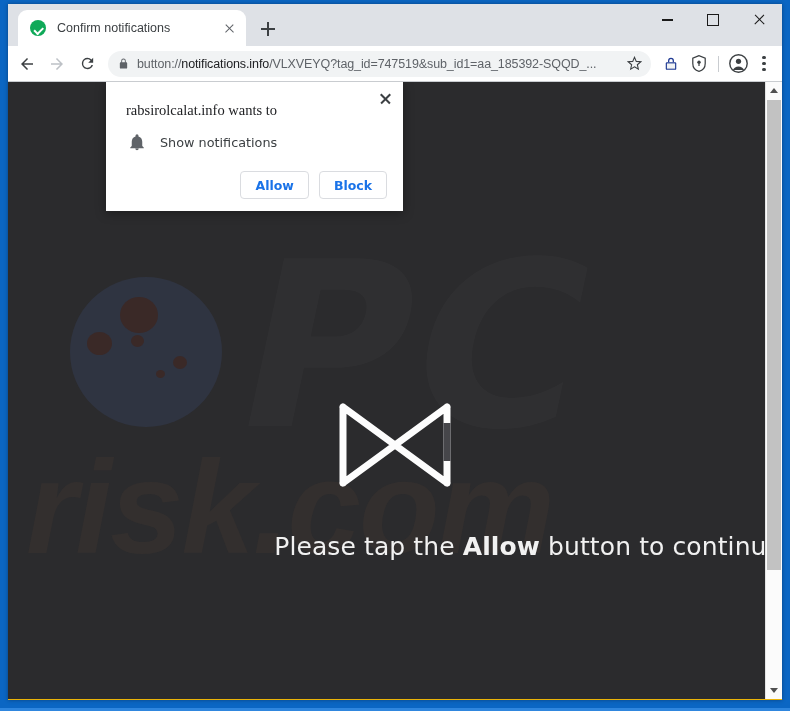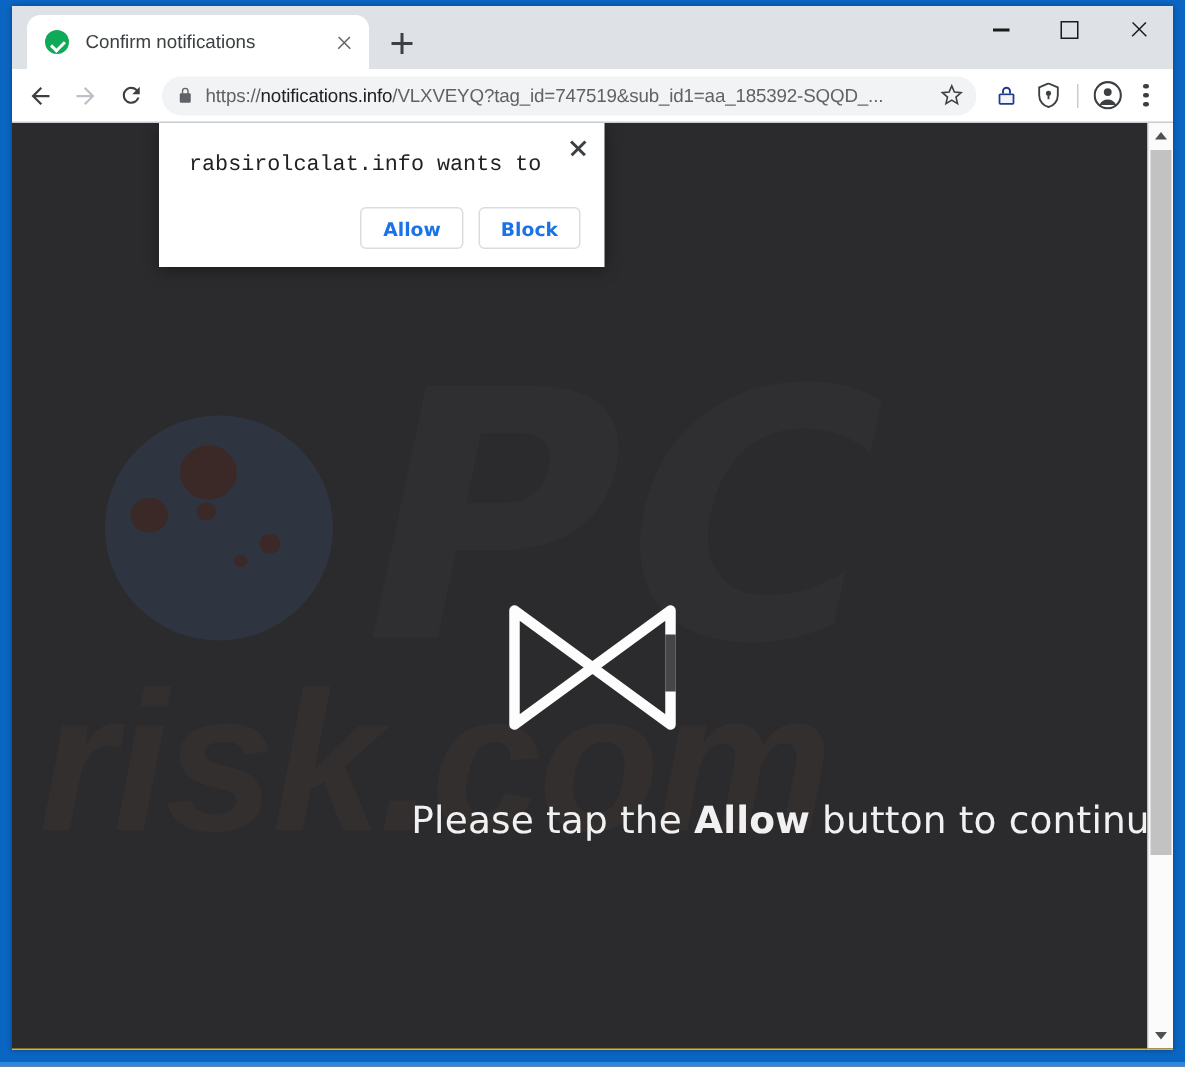--- a/index.html
+++ b/index.html
@@ -348,21 +348,21 @@
     width: 13px; height: 1.5px;
     background: #3c4043;
   }
   #perm-close::before { transform: rotate(45deg); }
   #perm-close::after  { transform: rotate(-45deg); }
 
   #perm-title {
     font-size: 14.5px;
     color: #202124;
     margin: 4px 0 0 4px;
-    font-family: Liberation Mono, monospace;
+    font-family: Liberation Serif, serif;
   }
   #perm-row {
     display: flex;
     align-items: center;
     margin: 14px 0 0 6px;
   }
   #perm-bell { flex: 0 0 auto; width: 18px; height: 18px; }
   #perm-permission {
     margin-left: 14px;
     font-size: 12.8px;
@@ -432,21 +432,21 @@
           <path d="M17.65 6.35A7.96 7.96 0 0 0 12 4a8 8 0 1 0 7.73 10h-2.08A6 6 0 1 1 12 6c1.66 0 3.14.69 4.22 1.78L13 11h7V4z" fill="#3c4043"></path>
         </svg>
       </div>
 
       <div id="omnibox">
         <span id="lock-icon">
           <svg width="11" height="13" viewBox="0 0 24 26">
             <path d="M18 10h-1V7a5 5 0 0 0-10 0v3H6a2 2 0 0 0-2 2v10a2 2 0 0 0 2 2h12a2 2 0 0 0 2-2V12a2 2 0 0 0-2-2zM9 7a3 3 0 0 1 6 0v3H9V7z" fill="#5f6368"></path>
           </svg>
         </span>
-        <span id="url-text"><span>https://</span><b>notifications.info</b><span>/VLXVEYQ?tag_id=747519&amp;sub_id1=aa_185392-SQQD_...</span></span>
+        <span id="url-text"><span>button://</span><b>notifications.info</b><span>/VLXVEYQ?tag_id=747519&amp;sub_id1=aa_185392-SQQD_...</span></span>
         <span id="star-btn">
           <svg width="15" height="15" viewBox="0 0 24 24">
             <path d="M12 17.27 18.18 21l-1.64-7.03L22 9.24l-7.19-.61L12 2 9.19 8.63 2 9.24l5.46 4.73L5.82 21z" fill="none" stroke="#3c4043" stroke-width="1.7"></path>
           </svg>
         </span>
       </div>
 
       <div class="tb-icon">
         <svg width="14" height="14" viewBox="0 0 24 24">
           <rect x="3" y="9" width="18" height="13" rx="2" fill="#1f3a93"></rect>
@@ -502,20 +502,28 @@
         </svg>
       </div>
 
       <div id="tagline">
         <span>Please tap the </span><b>Allow</b><span> button to continue</span>
       </div>
 
       <div id="perm-dialog">
         <div id="perm-close"></div>
         <div id="perm-title">rabsirolcalat.info wants to</div>
+        <div id="perm-row">
+          <span id="perm-bell">
+            <svg width="18" height="18" viewBox="0 0 24 24">
+              <path d="M12 23a2.3 2.3 0 0 0 2.3-2.2H9.7A2.3 2.3 0 0 0 12 23zm7-5.6v-5.9c0-3.4-1.9-6.3-5-7v-.8a2 2 0 1 0-4 0v.8c-3.1.7-5 3.6-5 7v5.9L3 19.4v1h18v-1z" fill="#5f6368"></path>
+            </svg>
+          </span>
+          <span id="perm-permission">Show notifications</span>
+        </div>
         <div id="perm-actions">
           <button class="perm-btn">Allow</button>
           <button class="perm-btn">Block</button>
         </div>
       </div>
 
       <div id="scrollbar">
         <div class="sb-arrow" id="sb-up">
             <i></i>
           </div>

